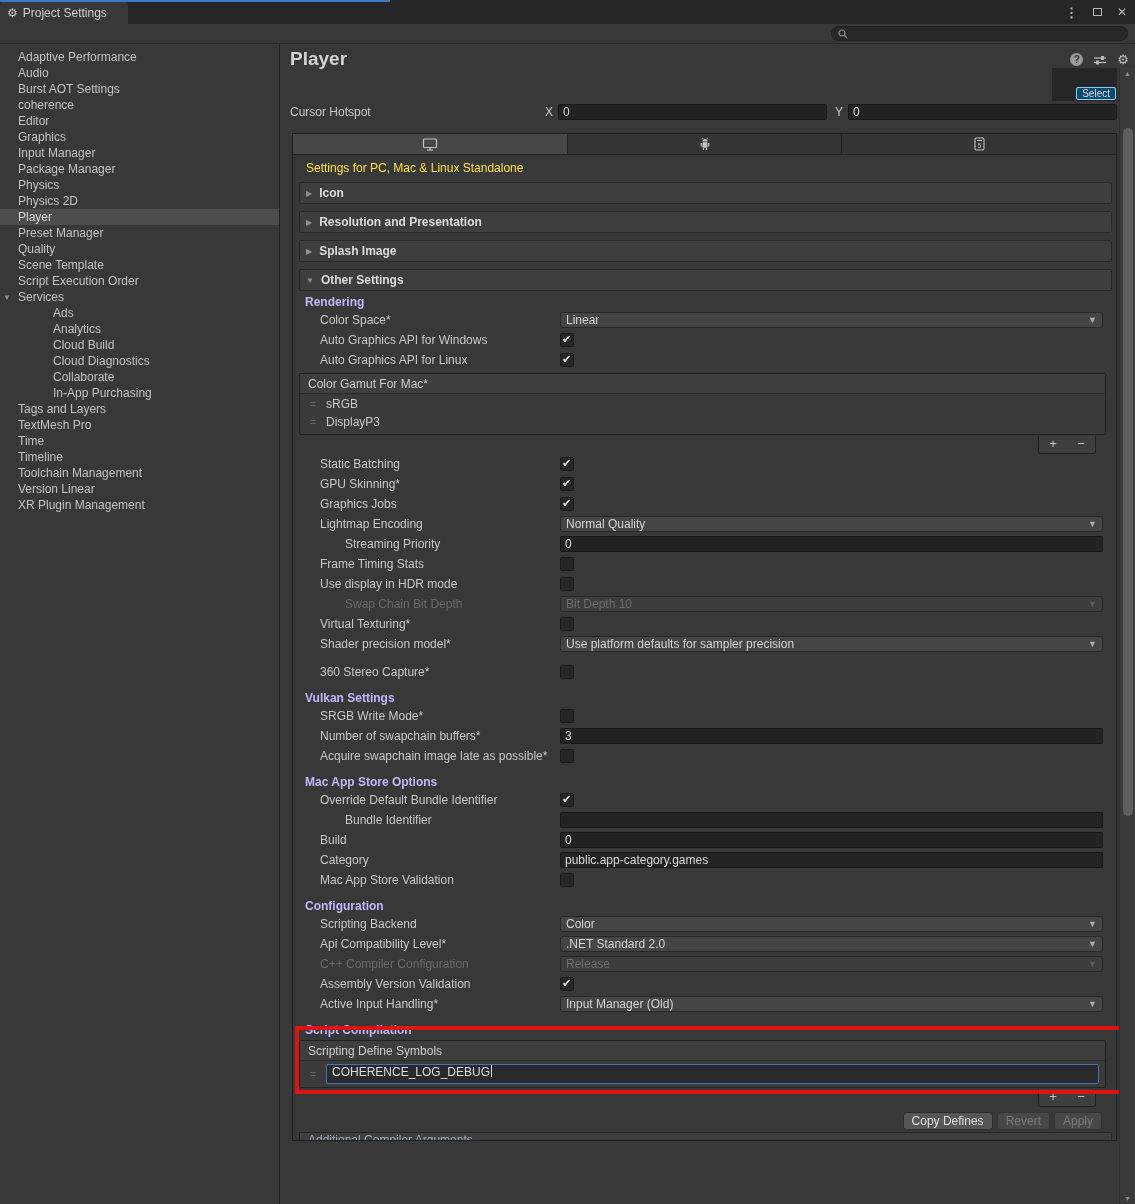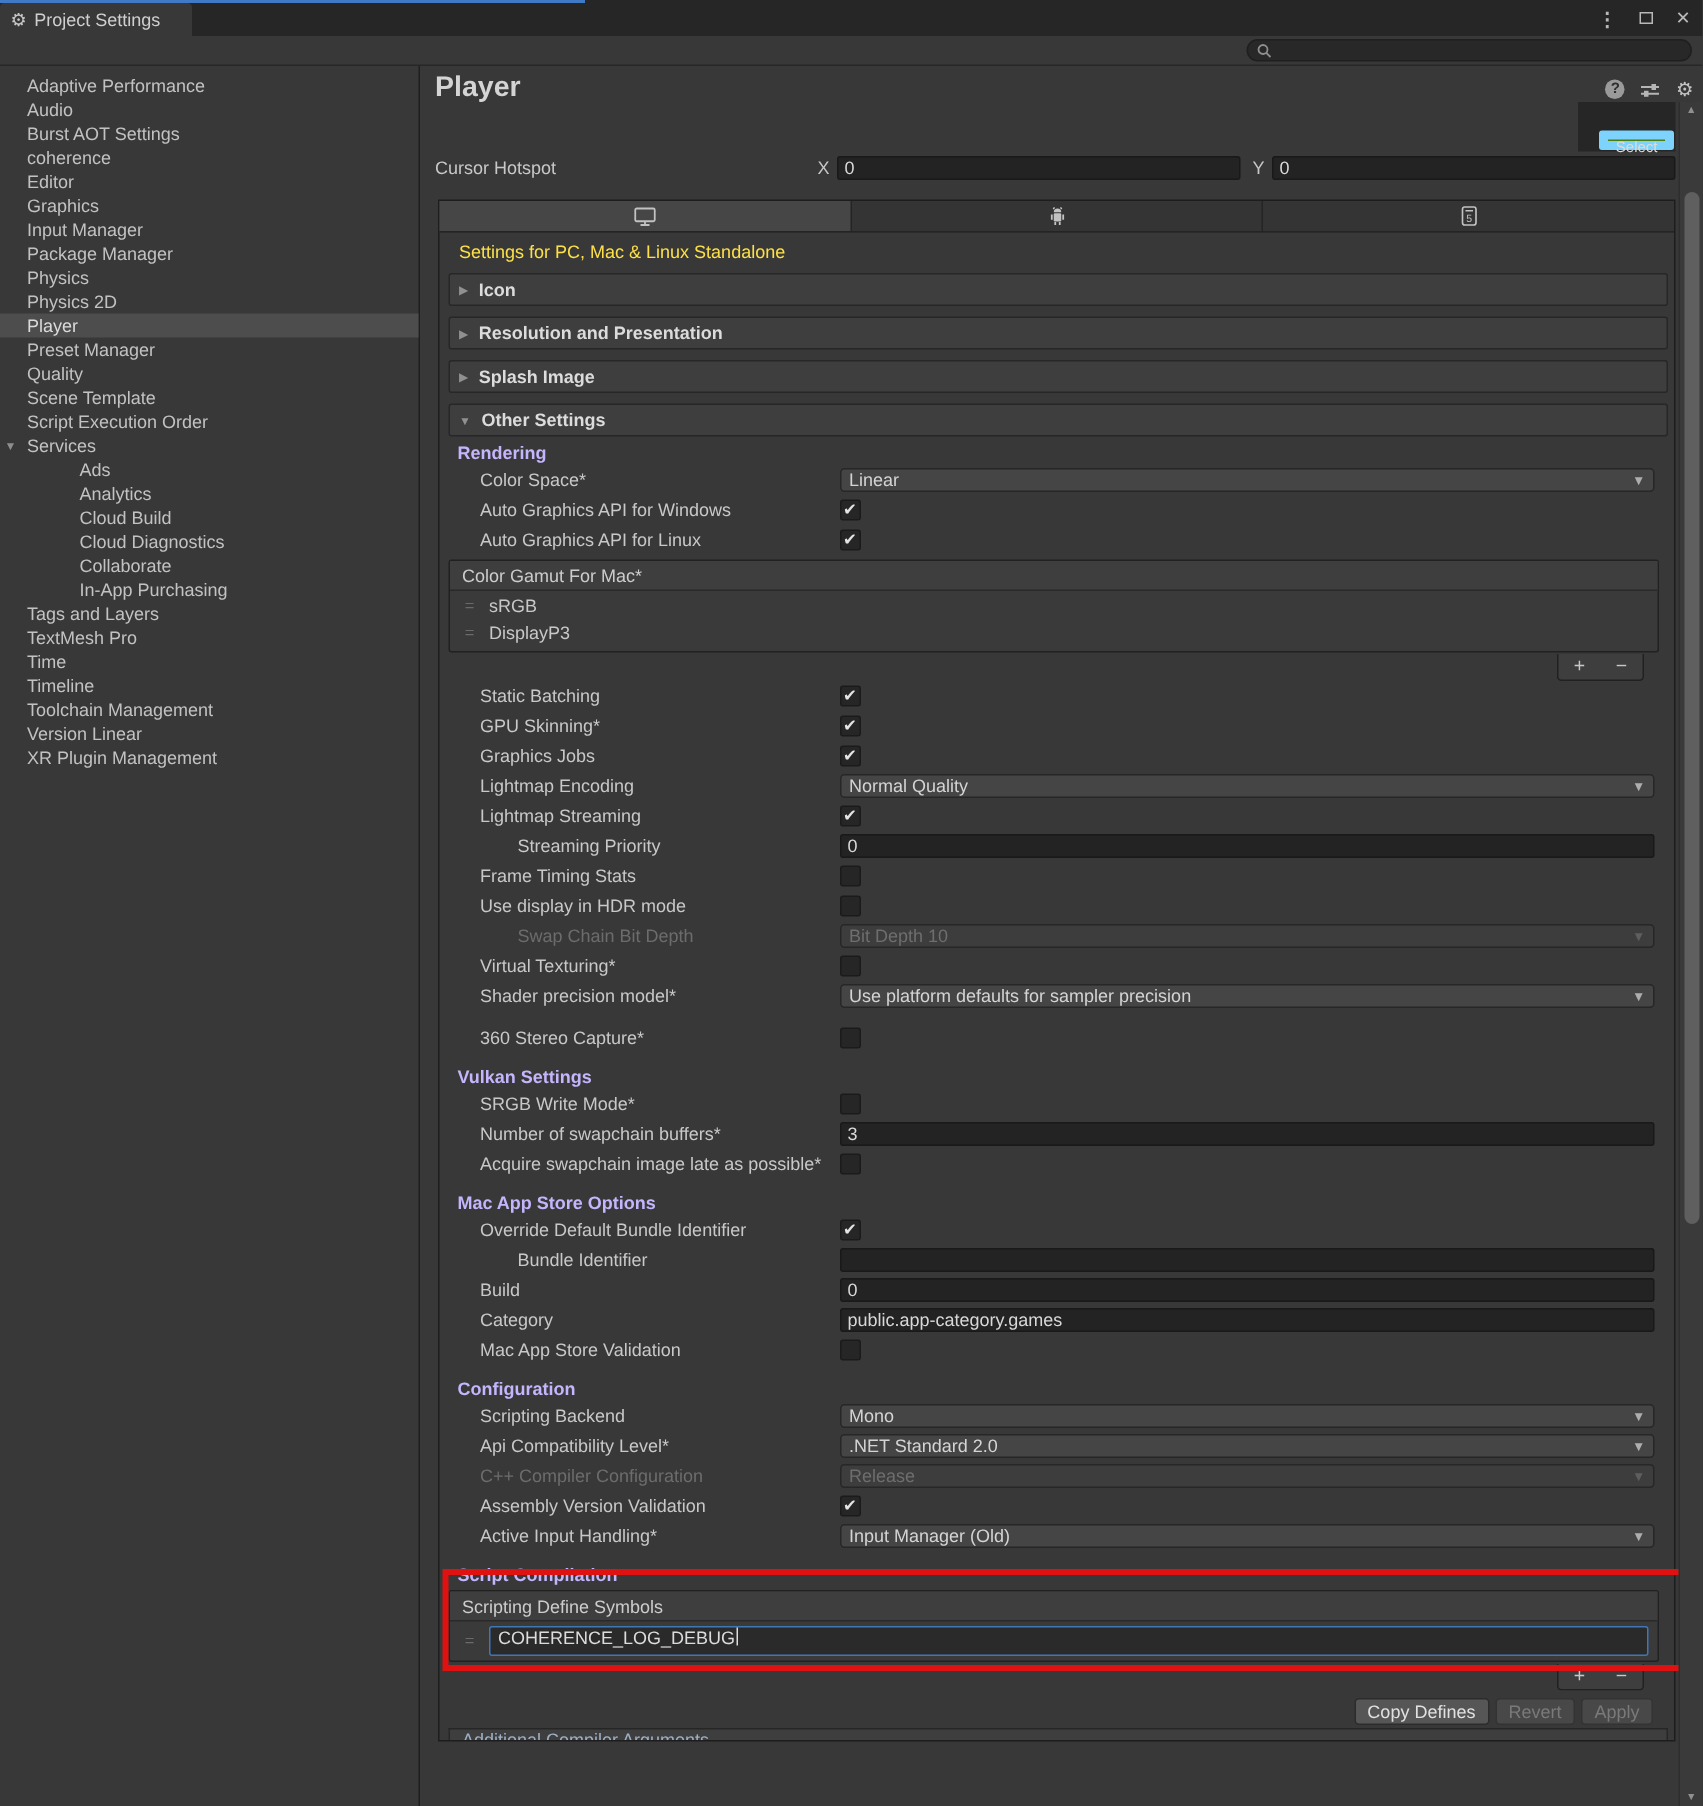--- a/index.html
+++ b/index.html
@@ -35,21 +35,21 @@
 
   .content{flex:1;position:relative}
   .scrollarea{margin-right:16px;height:100%;overflow:hidden}
 
   
   .panel-title{font-size:19px;font-weight:bold;color:#d4d4d4;padding:4px 0 0 10px;height:24px}
   .hdr-icons{position:absolute;top:8px;right:6px;display:flex;align-items:center;gap:10px;z-index:4}
   .help-ic{width:13px;height:13px;border-radius:50%;background:#9a9a9a;color:#2e2e2e;font-size:10px;font-weight:bold;display:flex;align-items:center;justify-content:center}
   .gear-big{font-size:13px;color:#c2c2c2}
   .picker{position:absolute;top:24px;right:18px;width:65px;height:33px;background:#262626;z-index:2}
-  .select-btn{position:absolute;bottom:1px;right:1px;height:13px;background:#4d7c0f;border:6px solid #7dd3fc;border-radius:2px;color:#dddddd;font-size:10px;padding:0 5px;line-height:11px}
+  .select-btn{position:absolute;bottom:1px;right:1px;height:13px;background:#0c4a6e;border:1px solid #7dd3fc;border-radius:2px;color:#dddddd;font-size:10px;padding:0 5px;line-height:11px}
 
   
   .tf{background:#232323;border:1px solid #191919;border-radius:2px;height:16px;line-height:14px;padding:0 4px;color:#d8d8d8;white-space:nowrap;overflow:hidden}
   .dd{flex:1;height:16px;background:#454545;border:1px solid #272727;border-radius:3px;display:flex;align-items:center;padding:0 5px;color:#d4d4d4;white-space:nowrap}
   .dd .ar{margin-left:auto;font-size:9px;color:#aeaeae}
   .dd.dis{background:#3d3d3d;color:#6e6e6e}
   .dd.dis .ar{color:#5e5e5e}
   .cb{width:14px;height:14px;background:#262626;border:1px solid #1b1b1b;border-radius:2px;position:relative;flex:0 0 14px}
   .cb::after{content:"✔";position:absolute;left:1px;top:-1px;font-size:11px;color:#e4e4e4;visibility:hidden}
   .cb.on::after{visibility:visible}
@@ -366,24 +366,20 @@
           <span class="lbl">Graphics Jobs</span>
           <span class="cb on"></span>
         </div>
         <div class="frow">
           <span class="lbl">Lightmap Encoding</span>
           <span class="dd">
               <span>Normal Quality</span>
               <span class="ar">▼</span>
             </span>
         </div>
-        <div class="frow">
-          <span class="lbl">Lightmap Streaming</span>
-          <span class="cb on"></span>
-        </div>
         <div class="frow ind">
           <span class="lbl">Streaming Priority</span>
           <span class="tf">0</span>
         </div>
         <div class="frow">
           <span class="lbl">Frame Timing Stats</span>
           <span class="cb"></span>
         </div>
         <div class="frow">
           <span class="lbl">Use display in HDR mode</span>
@@ -446,21 +442,21 @@
         </div>
         <div class="frow">
           <span class="lbl">Mac App Store Validation</span>
           <span class="cb"></span>
         </div>
 
         <div class="sect mt8">Configuration</div>
         <div class="frow">
           <span class="lbl">Scripting Backend</span>
           <span class="dd">
-              <span>Mono</span>
+              <span>Color</span>
               <span class="ar">▼</span>
             </span>
         </div>
         <div class="frow">
           <span class="lbl">Api Compatibility Level*</span>
           <span class="dd">
               <span>.NET Standard 2.0</span>
               <span class="ar">▼</span>
             </span>
         </div>

